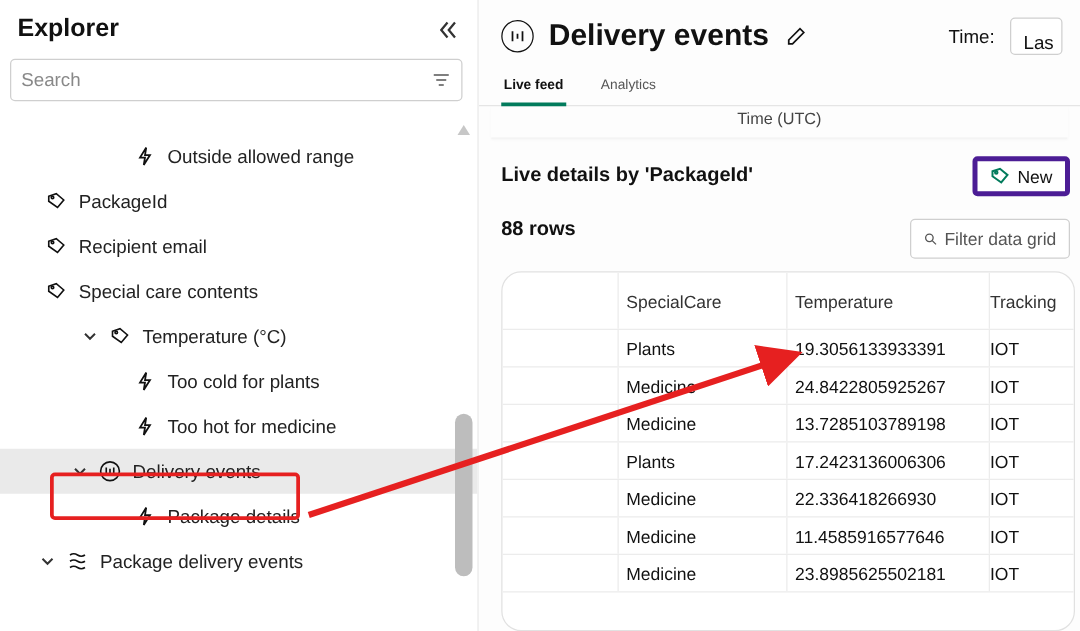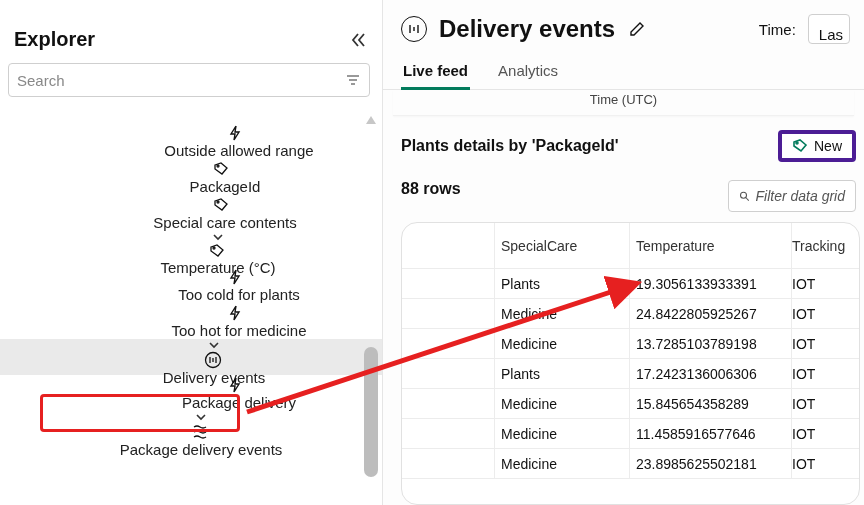--- a/index.html
+++ b/index.html
@@ -10,21 +10,21 @@
   }
   .app { display: flex; width: 100%; height: 100%; }
 
   
   .sidebar {
     width: 383px; height: 100%; border-right: 1px solid #e5e5e5;
     display: flex; flex-direction: column; background: #fff;
   }
   .sb-header {
     display: flex; align-items: center; justify-content: space-between;
-    padding: 28px 14px 6px 14px;
+    padding: 12px 14px 6px 14px;
   }
   .sb-title { font-size: 20px; font-weight: 600; }
   .collapse-icon { width: 20px; height: 20px; display: flex; align-items: center; justify-content: center; cursor: pointer; }
   .search-wrap { padding: 6px 12px 10px 8px; }
   .search-box {
     display: flex; align-items: center; width: 100%;
     border: 1px solid #cfcfcf; border-radius: 4px;
     height: 34px; padding: 0 8px; background: #fff;
   }
   .search-box input {
@@ -35,34 +35,34 @@
   .filter-icon { margin-left: 6px; display: flex; align-items: center; }
 
   .tree-scroll {
     flex: 1; overflow: hidden; position: relative;
     padding-top: 16px;
   }
   .tree { padding-left: 0; }
   .node {
     display: flex; align-items: center; height: 36px;
     padding-right: 10px; cursor: pointer; white-space: nowrap;
-    font-size: 15px; color: #222; flex-direction: column;
+    font-size: 15px; color: #222;
   }
   .node.selected { background: #eaeaea; }
   .highlight-box {
     position: absolute;
     border: 3px solid #e62020; border-radius: 4px;
     pointer-events: none;
   }
   .chev, .icon-slot { display: inline-flex; align-items: center; justify-content: center; }
   .chev { width: 16px; height: 16px; }
   .icon-slot { width: 20px; height: 20px; margin-right: 8px; }
 
   
-  .ind1 { padding-left: 78px; }
+  .ind1 { padding-left: 35px; }
   .ind3 { padding-left: 106px; }
   .ind1-chev { padding-left: 28px; }
 
   
   .scroll-rail {
     position: absolute; right: 4px; top: 0; bottom: 0; width: 14px;
   }
   .scroll-up-btn {
     position: absolute; top: 6px; left: 0; width: 14px; height: 14px;
     display: flex; align-items: center; justify-content: center;
@@ -89,21 +89,21 @@
   .time-select {
     border: 1px solid #cfcfcf; border-radius: 4px; height: 30px;
     display: flex; align-items: flex-end; padding: 0 6px 0 10px; background: #fff;
     font-size: 15px;
   }
 
   .tabs {
     display: flex; gap: 26px; padding: 0 18px; border-bottom: 1px solid #e5e5e5;
   }
   .tab {
-    padding: 8px 2px; font-size: 15px; color: #555; cursor: pointer;
+    padding: 8px 2px; font-size: 11px; color: #555; cursor: pointer;
     border-bottom: 3px solid transparent; margin-bottom: -1px;
   }
   .tab.active { color: #111; font-weight: 600; border-bottom-color: #027b5c; }
 
   .axis-row {
     display: flex; justify-content: center; padding: 2px 0 8px 0;
     font-size: 13px; color: #444; border-bottom: 1px solid #f1f1f1;
     margin: 0 10px;
     box-shadow: 0 1px 2px rgba(0,0,0,0.03);
   }
@@ -125,21 +125,21 @@
     display: flex; align-items: flex-start; justify-content: space-between;
     margin-top: 18px; padding-right: 4px; gap: 12px;
   }
   .rowcount { font-size: 16px; font-weight: 600; }
   .filter-box {
     display: flex; align-items: center; gap: 6px;
     border: 1px solid #cfcfcf; border-radius: 4px; height: 32px;
     padding: 0 10px; background: #fff; width: 128px; overflow: hidden;
     color: #555;
   }
-  .filter-box span { white-space: nowrap; font-size: 14px; font-style: italic; }
+  .filter-box span { white-space: nowrap; font-size: 14px; }
 
   .grid {
     margin-top: 10px; border: 1px solid #e1e1e1; border-radius: 16px;
     overflow: hidden; background: #fff; flex: 1;
     display: flex; flex-direction: column;
   }
   .grid-head, .grid-row {
     display: flex; align-items: center; border-bottom: 1px solid #ececec;
   }
   .grid-head { height: 46px; font-size: 14px; color: #333; }
@@ -200,20 +200,29 @@
         <div class="node ind1">
           <span class="icon-slot">
             <svg width="16" height="16" viewBox="0 0 16 16" fill="none" stroke="#111" stroke-width="1.3">
               <path d="M2 4 L8 2 L14 7 L9 13 L2 8 Z"></path>
                 <circle cx="5" cy="5" r="1"></circle>
             </svg>
           </span>
           <span>PackageId</span>
         </div>
 
+        <div class="node ind1">
+          <span class="icon-slot">
+            <svg width="16" height="16" viewBox="0 0 16 16" fill="none" stroke="#111" stroke-width="1.3">
+              <path d="M2 4 L8 2 L14 7 L9 13 L2 8 Z"></path>
+                <circle cx="5" cy="5" r="1"></circle>
+            </svg>
+          </span>
+          <span>Recipient email</span>
+        </div>
 
         <div class="node ind1">
           <span class="icon-slot">
             <svg width="16" height="16" viewBox="0 0 16 16" fill="none" stroke="#111" stroke-width="1.3">
               <path d="M2 4 L8 2 L14 7 L9 13 L2 8 Z"></path>
                 <circle cx="5" cy="5" r="1"></circle>
             </svg>
           </span>
           <span>Special care contents</span>
         </div>
@@ -267,21 +276,21 @@
           </span>
           <span>Delivery events</span>
         </div>
 
         <div class="node ind3">
           <span class="icon-slot">
             <svg width="16" height="16" viewBox="0 0 16 16" fill="none" stroke="#111" stroke-width="1.4">
               <polyline points="9,1 4,9 8,9 7,15 12,7 8,7 9,1"></polyline>
             </svg>
           </span>
-          <span>Package delivery</span>
+          <span>Package details</span>
         </div>
 
         <div class="node" style="padding-left:30px;">
           <span class="chev">
             <svg width="12" height="12" viewBox="0 0 12 12" fill="none" stroke="#333" stroke-width="1.6">
               <polyline points="2,4 6,8 10,4"></polyline>
             </svg>
           </span>
           <span class="icon-slot" style="margin-left:6px;">
             <svg width="18" height="18" viewBox="0 0 18 18" fill="none" stroke="#111" stroke-width="1.3">
@@ -331,21 +340,21 @@
 
     <div class="tabs">
       <div class="tab active">Live feed</div>
       <div class="tab">Analytics</div>
     </div>
 
     <div class="axis-row">Time (UTC)</div>
 
     <div class="details-block">
       <div class="details-header">
-        <div class="details-title">Plants details by 'PackageId'</div>
+        <div class="details-title">Live details by 'PackageId'</div>
         <div class="new-btn">
           <svg width="16" height="16" viewBox="0 0 16 16" fill="none" stroke="currentColor" stroke-width="1.6">
             <path d="M2 4 L8 2 L14 7 L9 13 L2 8 Z"></path>
               <circle cx="5" cy="5" r="1"></circle>
           </svg>
           <span>New</span>
         </div>
       </div>
 
       <div class="grid-controls">
@@ -387,21 +396,21 @@
         </div>
         <div class="grid-row">
           <div class="col-blank"></div>
           <div class="col-sc cell-border-l">Plants</div>
           <div class="col-temp cell-border-l">17.2423136006306</div>
           <div class="col-track cell-border-l">IOT</div>
         </div>
         <div class="grid-row">
           <div class="col-blank"></div>
           <div class="col-sc cell-border-l">Medicine</div>
-          <div class="col-temp cell-border-l">15.845654358289</div>
+          <div class="col-temp cell-border-l">22.336418266930</div>
           <div class="col-track cell-border-l">IOT</div>
         </div>
         <div class="grid-row">
           <div class="col-blank"></div>
           <div class="col-sc cell-border-l">Medicine</div>
           <div class="col-temp cell-border-l">11.4585916577646</div>
           <div class="col-track cell-border-l">IOT</div>
         </div>
         <div class="grid-row">
           <div class="col-blank"></div>

